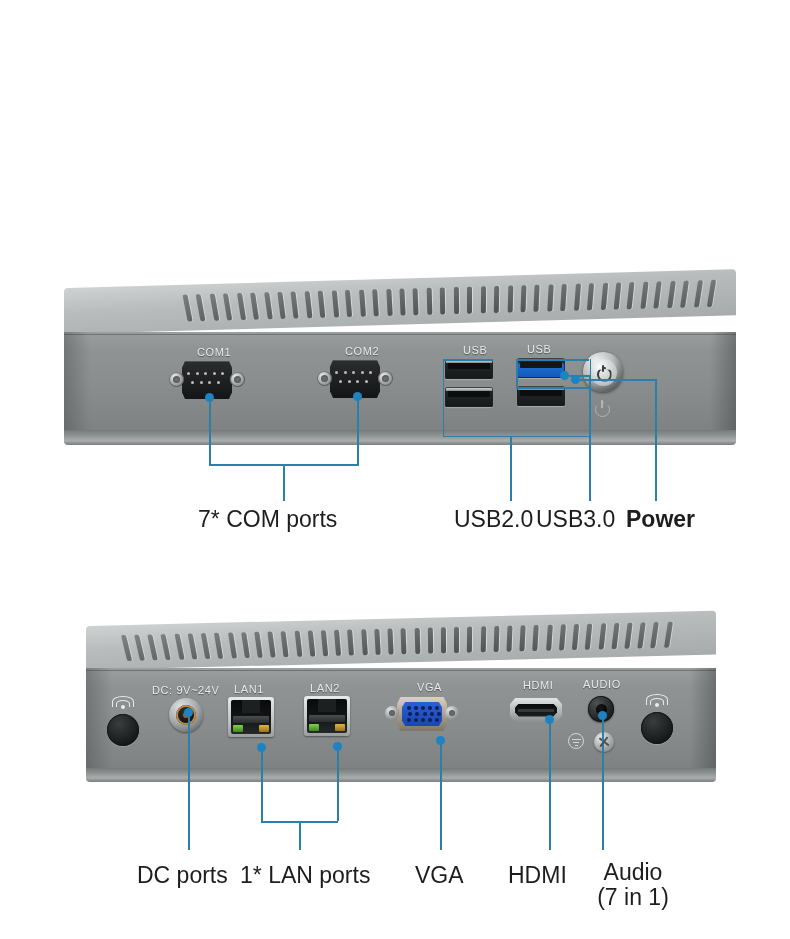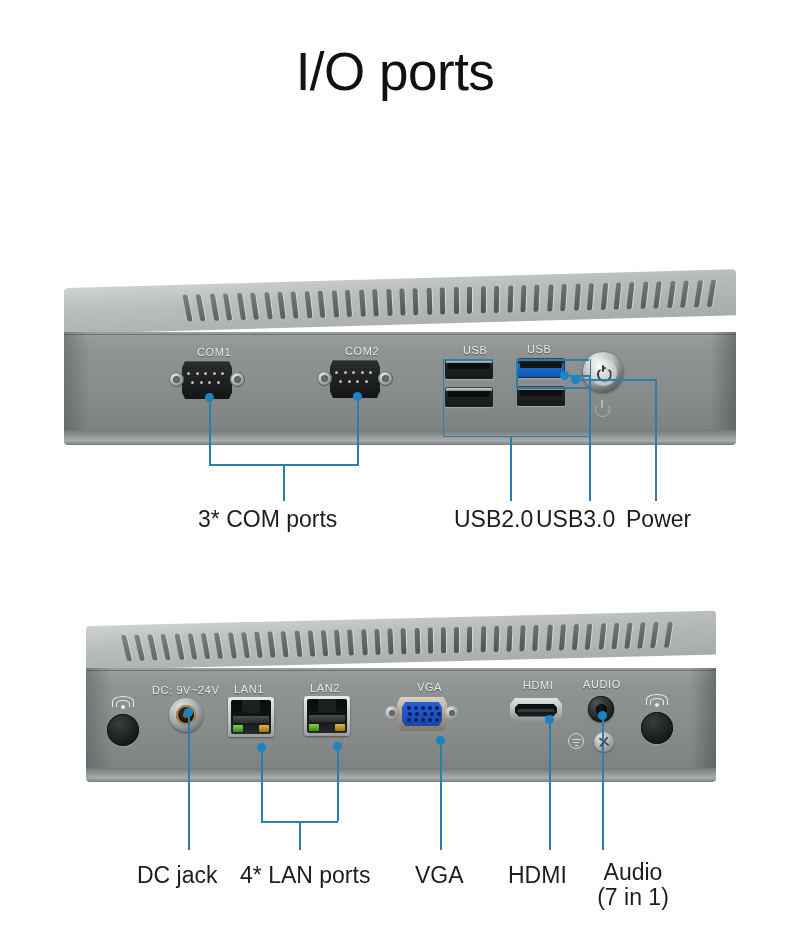--- a/index.html
+++ b/index.html
@@ -317,21 +317,20 @@
     white-space:nowrap;
     font-family:"Liberation Sans", sans-serif;
   }
   .cl-label.two{line-height:25px;white-space:normal;text-align:center;}
 </style>
 </head>
 <body>
 
 <div class="page">
 
-  <div class="title">I/O ports</div>
 
   <div class="device" style="left:64px;top:288px;width:672px;height:160px;">
 
     <div class="chassis-top" style="height:46px;transform:skewY(-1.6deg);transform-origin:left top;">
       <div class="vents" id="ventsA">
           <div class="vent" style="left: 18%; transform: skewX(10.92deg); opacity: 0.688462;"></div>
           <div class="vent" style="left: 20%; transform: skewX(10.4deg); opacity: 0.696154;"></div>
           <div class="vent" style="left: 22%; transform: skewX(9.88deg); opacity: 0.703846;"></div>
           <div class="vent" style="left: 24%; transform: skewX(9.36deg); opacity: 0.711538;"></div>
           <div class="vent" style="left: 26%; transform: skewX(8.84deg); opacity: 0.719231;"></div>
@@ -585,51 +584,51 @@
   <div class="callout-layer">
 
     <div class="cl-dot" style="left:205px;top:393px;"></div>
     <div class="cl-line v" style="left:209px;top:398px;height:66px;"></div>
 
     <div class="cl-dot" style="left:353px;top:392px;"></div>
     <div class="cl-line v" style="left:357px;top:397px;height:67px;"></div>
 
     <div class="cl-line h" style="left:209px;top:464px;width:150px;"></div>
     <div class="cl-line v" style="left:283px;top:464px;height:37px;"></div>
-    <div class="cl-label" style="left:198px;top:506px;">3* COM ports</div>
+    <div class="cl-label" style="left:198px;top:506px;">7* COM ports</div>
 
     <div class="cl-box" style="left:443px;top:359px;width:146px;height:77px;border-top:none;"></div>
     <div class="cl-line h" style="left:443px;top:359px;width:50px;"></div>
     <div class="cl-line h" style="left:516px;top:359px;width:73px;"></div>
     <div class="cl-line v" style="left:516px;top:359px;height:28px;"></div>
     <div class="cl-line h" style="left:516px;top:387px;width:73px;"></div>
     <div class="cl-line v" style="left:510px;top:436px;height:65px;"></div>
     <div class="cl-label" style="left:454px;top:506px;">USB2.0</div>
 
     <div class="cl-dot" style="left:560px;top:371px;"></div>
     <div class="cl-line h" style="left:569px;top:375px;width:21px;"></div>
     <div class="cl-line v" style="left:589px;top:375px;height:126px;"></div>
     <div class="cl-label" style="left:536px;top:506px;">USB3.0</div>
 
     <div class="cl-dot" style="left:571px;top:375px;"></div>
     <div class="cl-line h" style="left:580px;top:379px;width:76px;"></div>
     <div class="cl-line v" style="left:655px;top:379px;height:122px;"></div>
-    <div class="cl-label" style="left:626px;top:506px;">Power</div>
+    <div class="cl-label" style="left:626px;top:506px;font-weight:bold;">Power</div>
 
     <div class="cl-dot" style="left:184px;top:708px;"></div>
     <div class="cl-line v" style="left:188px;top:713px;height:137px;"></div>
-    <div class="cl-label" style="left:137px;top:862px;">DC jack</div>
+    <div class="cl-label" style="left:137px;top:862px;">DC ports</div>
 
     <div class="cl-dot" style="left:257px;top:743px;"></div>
     <div class="cl-line v" style="left:261px;top:748px;height:73px;"></div>
     <div class="cl-dot" style="left:333px;top:742px;"></div>
     <div class="cl-line v" style="left:337px;top:747px;height:74px;"></div>
     <div class="cl-line h" style="left:261px;top:821px;width:77px;"></div>
     <div class="cl-line v" style="left:299px;top:821px;height:29px;"></div>
-    <div class="cl-label" style="left:240px;top:862px;">4* LAN ports</div>
+    <div class="cl-label" style="left:240px;top:862px;">1* LAN ports</div>
 
     <div class="cl-dot" style="left:436px;top:736px;"></div>
     <div class="cl-line v" style="left:440px;top:741px;height:109px;"></div>
     <div class="cl-label" style="left:415px;top:862px;">VGA</div>
 
     <div class="cl-dot" style="left:545px;top:715px;"></div>
     <div class="cl-line v" style="left:549px;top:720px;height:130px;"></div>
     <div class="cl-label" style="left:508px;top:862px;">HDMI</div>
 
     <div class="cl-dot" style="left:598px;top:711px;"></div>

